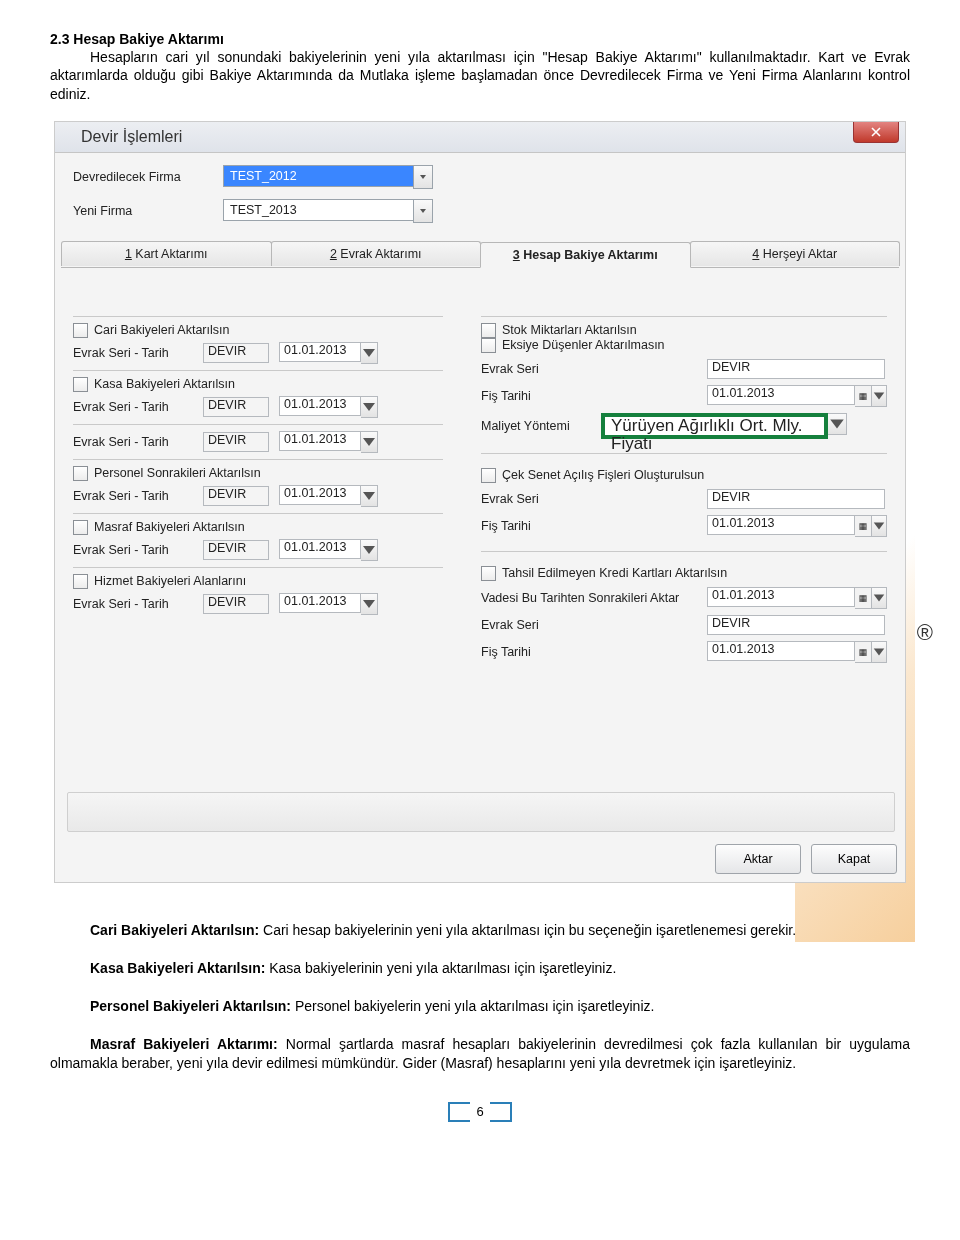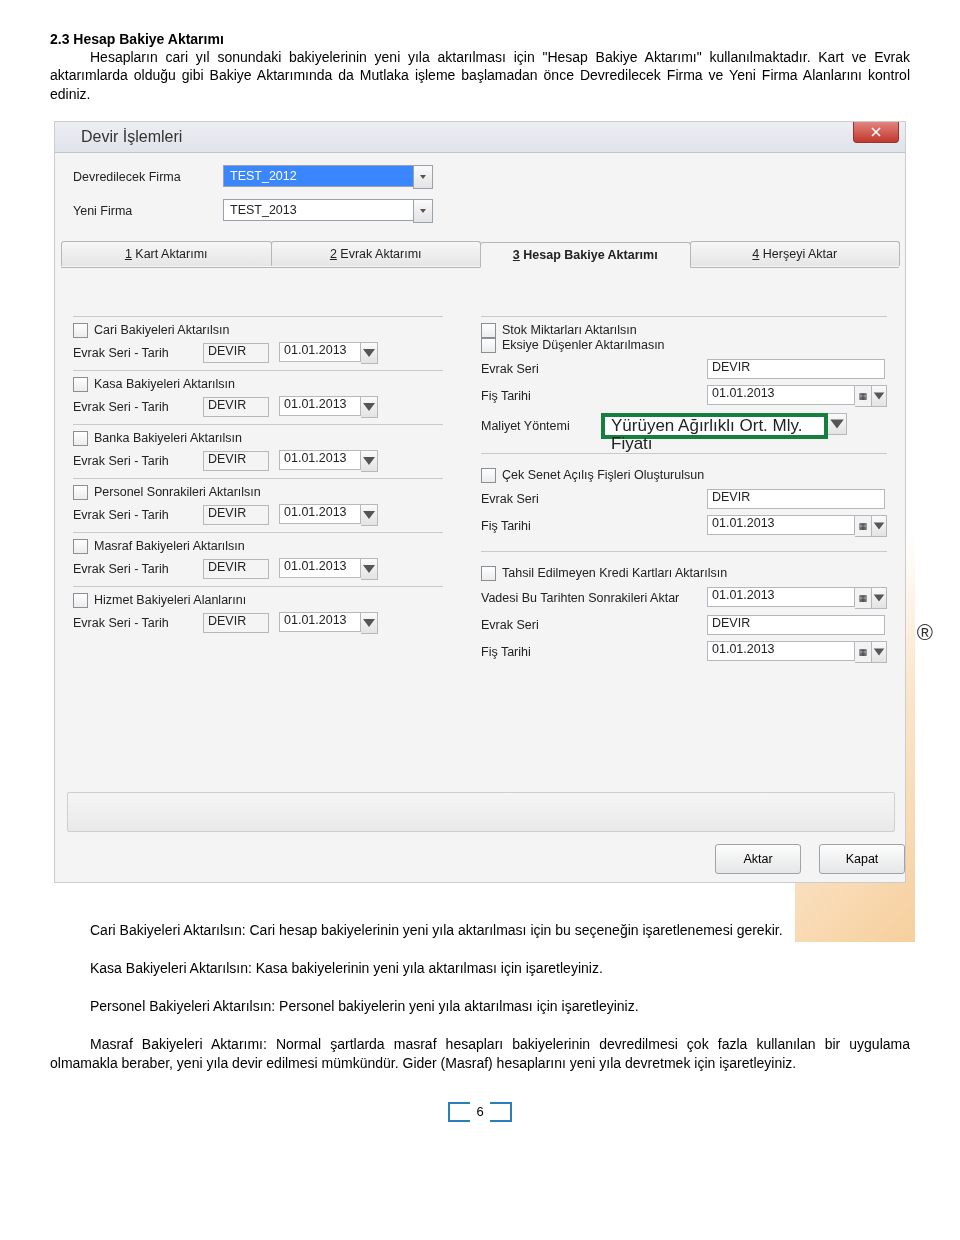--- a/index.html
+++ b/index.html
@@ -1,20 +1,20 @@
 <!DOCTYPE html>
 <html><head>
 <meta charset="utf-8">
 <style>
 body{margin:0;font-family:Arial,Helvetica,sans-serif;font-size:13px;color:#000;background:#fff;width:960px}
 .page{padding:30px 50px 40px 50px}
 .section-title{font-weight:bold;font-size:15px}
 .body-text{text-align:justify;font-size:14px;line-height:1.3}
 .body-text .first-indent{margin-left:40px}
-.strong{font-weight:normal}
+.strong{font-weight:bold}
 .dialog{margin:18px 4px;border:1px solid #ccc;background:#f4f4f4;min-height:760px;position:relative}
 .titlebar{display:flex;justify-content:space-between;align-items:flex-start;height:30px;background:linear-gradient(#eceef2,#dfe3ea);border-bottom:1px solid #c5c5c5}
 .titlebar-title{font-size:16px;color:#333;padding:6px 26px;font-family:'Segoe UI',Arial,sans-serif}
 .close-btn{width:44px;height:20px;margin:0;background:linear-gradient(#e38481,#c0392b);border:1px solid #933;border-top:none;border-bottom-left-radius:4px;border-bottom-right-radius:4px;display:flex;align-items:center;justify-content:center;color:#fff;font-size:11px;margin-right:6px}
 .close-btn svg{width:10px;height:10px}
 .client{padding:12px 18px 14px 18px;font-family:'Segoe UI',Arial,sans-serif;font-size:12.5px;color:#222}
 .firma-grid{display:grid;grid-template-columns:150px 210px;row-gap:10px;align-items:center;margin-bottom:18px}
 .combo{display:flex}
 .combo .txt{height:20px;border:1px solid #9aa3ab;border-right:none;background:#fff;padding:0 6px;line-height:20px;font-size:12.5px;flex:1}
 .combo .txt.sel{background:#3a86ff;color:#fff}
@@ -42,21 +42,21 @@
 .r-date{display:flex}
 .r-date .txt{width:138px;height:18px;border:1px solid #b5b9be;background:#fff;padding:0 4px;font-size:12.5px}
 .r-date .cal{width:16px;height:20px;border:1px solid #b5b9be;border-left:none;background:#f2f2f2;display:flex;align-items:center;justify-content:center;font-size:9px}
 .r-date .btn{width:14px;height:20px;border:1px solid #b5b9be;border-left:none;background:linear-gradient(#fafafa,#e3e3e3);display:flex;align-items:center;justify-content:center}
 .sel-wide{display:flex;width:246px}
 .sel-wide .txt{flex:1;height:18px;border:4px solid #15803d;background:#fff;padding:0 6px;font-size:17px;line-height:18px}
 .sel-wide .btn{width:18px;height:20px;border:1px solid #b5b9be;border-left:none;background:linear-gradient(#fafafa,#e3e3e3);display:flex;align-items:center;justify-content:center}
 .col-right .inline-row{margin:6px 0}
 .col-right .group-div{border-top:1px solid #c9c9c9;margin:14px 0}
 .status-area{position:absolute;left:12px;right:10px;bottom:50px;height:38px;border:1px solid #cfcfcf;border-radius:2px;background:linear-gradient(#f5f5f5,#e9e9e9)}
-.footer-btns{position:absolute;right:0;bottom:8px;display:flex;gap:18px}
+.footer-btns{position:absolute;right:8px;bottom:8px;display:flex;gap:10px}
 .win-btn{width:84px;height:28px;border:1px solid #9fa4aa;border-radius:3px;background:linear-gradient(#fdfdfd,#e5e6e8);display:flex;align-items:center;justify-content:center;font-size:12.5px;cursor:pointer}
 .page-num{margin:30px auto 0;width:70px;display:flex;align-items:center;justify-content:center;gap:6px}
 .page-num .lb{width:20px;height:16px;border-top:2px solid #2a7fb8;border-bottom:2px solid #2a7fb8;border-left:2px solid #2a7fb8}
 .page-num .rb{width:20px;height:16px;border-top:2px solid #2a7fb8;border-bottom:2px solid #2a7fb8;border-right:2px solid #2a7fb8}
 .gap20{height:20px}
 </style>
 </head>
 <body>
 
 <div class="page">
@@ -145,24 +145,20 @@
             <div class="date-combo">
                 <div class="txt">01.01.2013</div>
                 <div class="btn">
                   <svg viewBox="0 0 8 8">
                     <path d="M1 2 L4 6 L7 2 Z" fill="#555"></path>
                   </svg>
                 </div>
               </div>
           </div>
           <div class="divider"></div>
-          <div class="chk-row">
-              <div class="chkbox"></div>
-              <span>Banka Bakiyeleri Aktarılsın</span>
-            </div>
           <div class="inline-row">
             <div class="inline-label">Evrak Seri - Tarih</div>
             <div class="seri-input">DEVIR</div>
             <div class="date-combo">
                 <div class="txt">01.01.2013</div>
                 <div class="btn">
                   <svg viewBox="0 0 8 8">
                     <path d="M1 2 L4 6 L7 2 Z" fill="#555"></path>
                   </svg>
                 </div>

